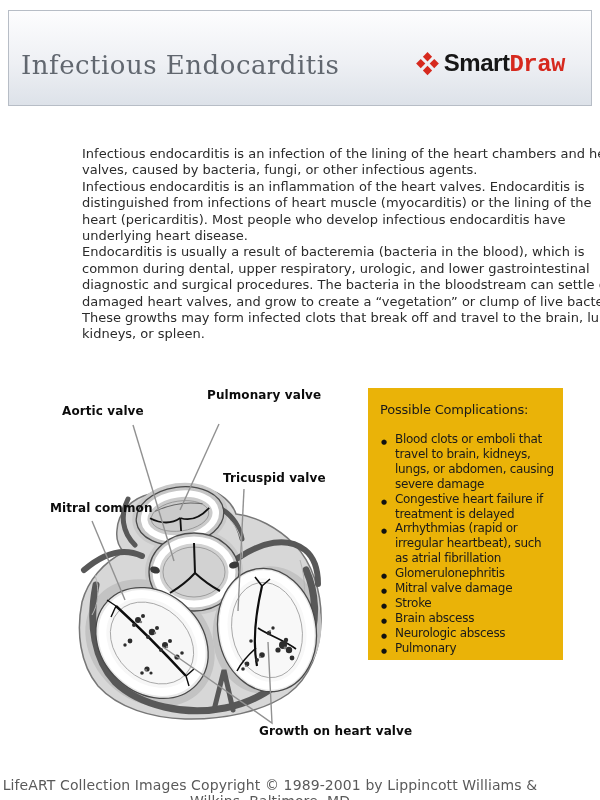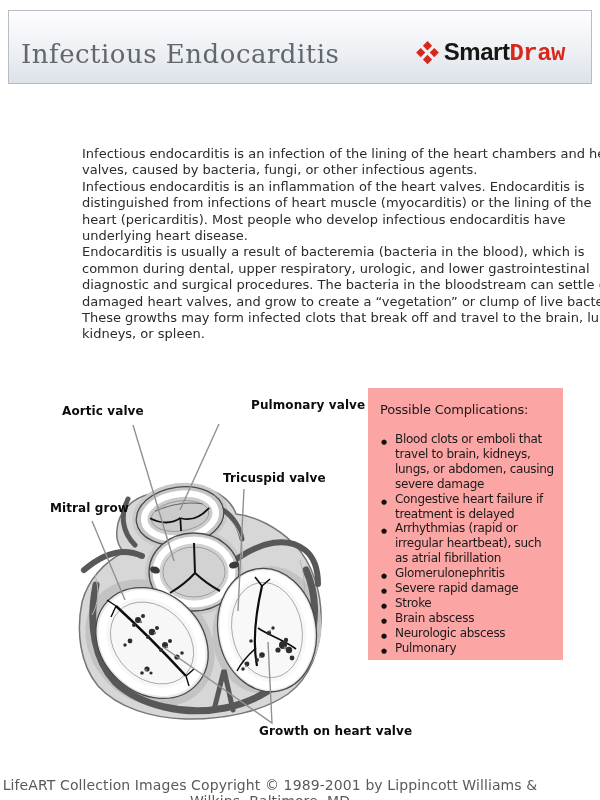--- a/index.html
+++ b/index.html
@@ -2,21 +2,21 @@
 <html><head>
 <meta charset="utf-8">
 <style>
   * { margin:0; padding:0; box-sizing:border-box; }
   html,body { width:600px; height:800px; background:#ffffff; overflow:hidden;
               font-family:"DejaVu Sans", sans-serif; }
   .page { position:relative; width:600px; height:800px; background:#fff; }
 
   
   .header {
-    position:absolute; left:8px; top:10px; width:584px; height:74px;
+    position:absolute; left:8px; top:10px; width:584px; height:96px;
     background:linear-gradient(180deg,#fdfdfe 0%,#eef0f4 55%,#dde2e9 100%);
     border:1px solid #b7bdc6;
     display:flex; align-items:center; justify-content:space-between;
     padding:0 26px 0 12px;
   }
   .header h1 {
     font-family:"DejaVu Serif","Liberation Serif", serif;
     font-size:26px; font-weight:400; color:#61676f; letter-spacing:.5px;
     padding-top:14px;
   }
@@ -29,28 +29,28 @@
   
   .intro { position:absolute; left:40px; top:146px; width:548px;
            font-size:13px; line-height:16.4px; color:#2b2b2b;margin-left:42px; }
   .intro p { margin:0; }
 
   
   .diagram-svg { position:absolute; left:0; top:380px; width:600px; height:380px; }
   .dlabel { position:absolute; font-size:12px; font-weight:700; color:#0c0c0c;
             white-space:nowrap; letter-spacing:.1px; }
   .lbl-aortic    { left:62px;  top:404px; }
-  .lbl-pulmonary { left:207px; top:398px;margin-left:44px; }
+  .lbl-pulmonary { left:207px; top:388px; }
   .lbl-tricuspid { left:223px; top:471px; }
   .lbl-mitral    { left:50px;  top:501px; }
   .lbl-growth    { left:259px; top:724px; }
 
   
   .comp { position:absolute; left:368px; top:388px; width:195px; height:272px;
-          background:#fca5a5; padding:14px 8px 10px 12px; color:#1a1a1a; }
+          background:#eab308; padding:14px 8px 10px 12px; color:#1a1a1a; }
   .comp-title { font-size:13px; margin-bottom:15px; letter-spacing:-.2px; }
   .comp ul { list-style:none; }
   .comp li { position:relative; padding-left:15px; font-size:12px;
              line-height:14.9px; letter-spacing:-.3px; margin-bottom:0; }
   .comp li::before { content:"●"; position:absolute; left:1px; top:3px;
                      font-size:7px; color:#111; }
 
   
   .footer { position:absolute; left:0; top:777px; width:540px; text-align:center;
             font-size:14px; color:#5a5a5a; letter-spacing:.1px; }
@@ -208,31 +208,31 @@
       <path d="M219,424 L180,510"></path>
       <path d="M244,489 L238,611"></path>
       <path d="M92,521 L125,600"></path>
       <path d="M163,647 L272,723 L268,642"></path>
     </g>
   </svg>
 
   <div class="dlabel lbl-aortic">Aortic valve</div>
   <div class="dlabel lbl-pulmonary">Pulmonary valve</div>
   <div class="dlabel lbl-tricuspid">Tricuspid valve</div>
-  <div class="dlabel lbl-mitral">Mitral grow</div>
+  <div class="dlabel lbl-mitral">Mitral common</div>
   <div class="dlabel lbl-growth">Growth on heart valve</div>
 
   <div class="comp">
     <div class="comp-title">Possible Complications:</div>
     <ul>
       <li>Blood clots or emboli that travel to brain, kidneys, lungs, or abdomen, causing severe damage</li>
       <li>Congestive heart failure if treatment is delayed</li>
       <li>Arrhythmias (rapid or irregular heartbeat), such as atrial fibrillation</li>
       <li>Glomerulonephritis</li>
-      <li>Severe rapid damage</li>
+      <li>Mitral valve damage</li>
       <li>Stroke</li>
       <li>Brain abscess</li>
       <li>Neurologic abscess</li>
       <li>Pulmonary</li>
     </ul>
   </div>
 
   <div class="footer">LifeART Collection Images Copyright © 1989-2001 by Lippincott Williams &amp; Wilkins, Baltimore, MD</div>
 
 </div>

